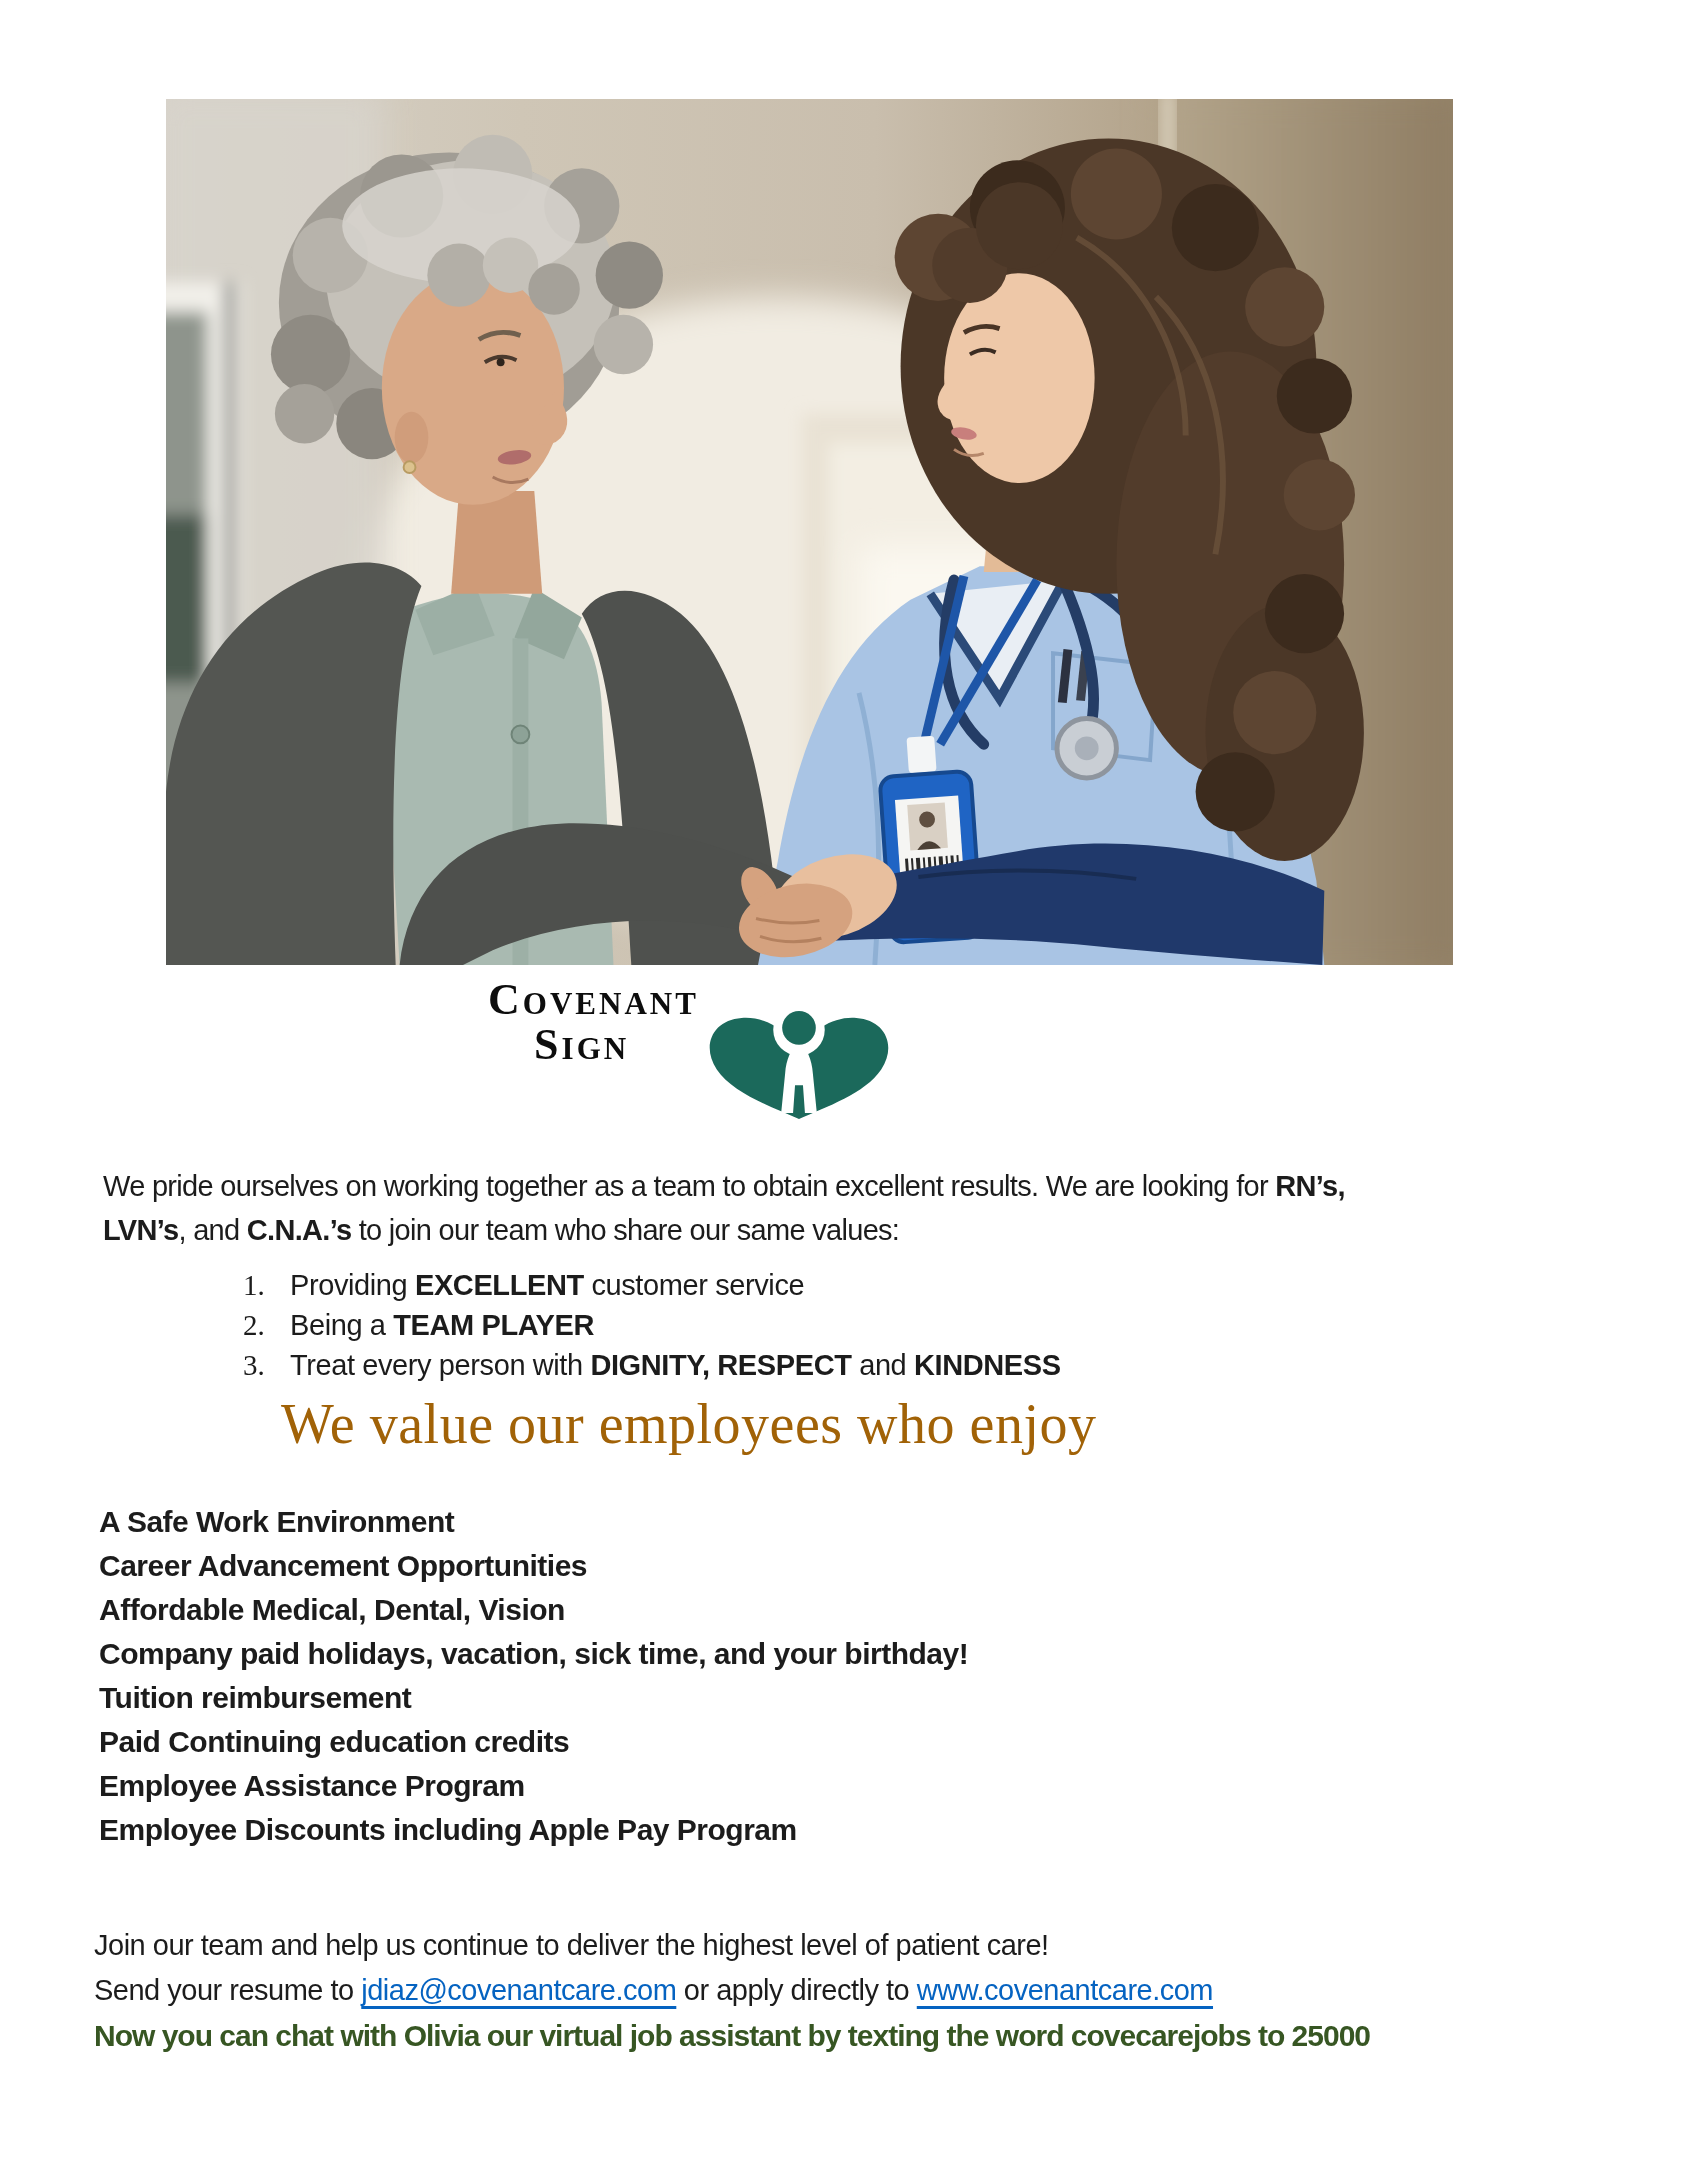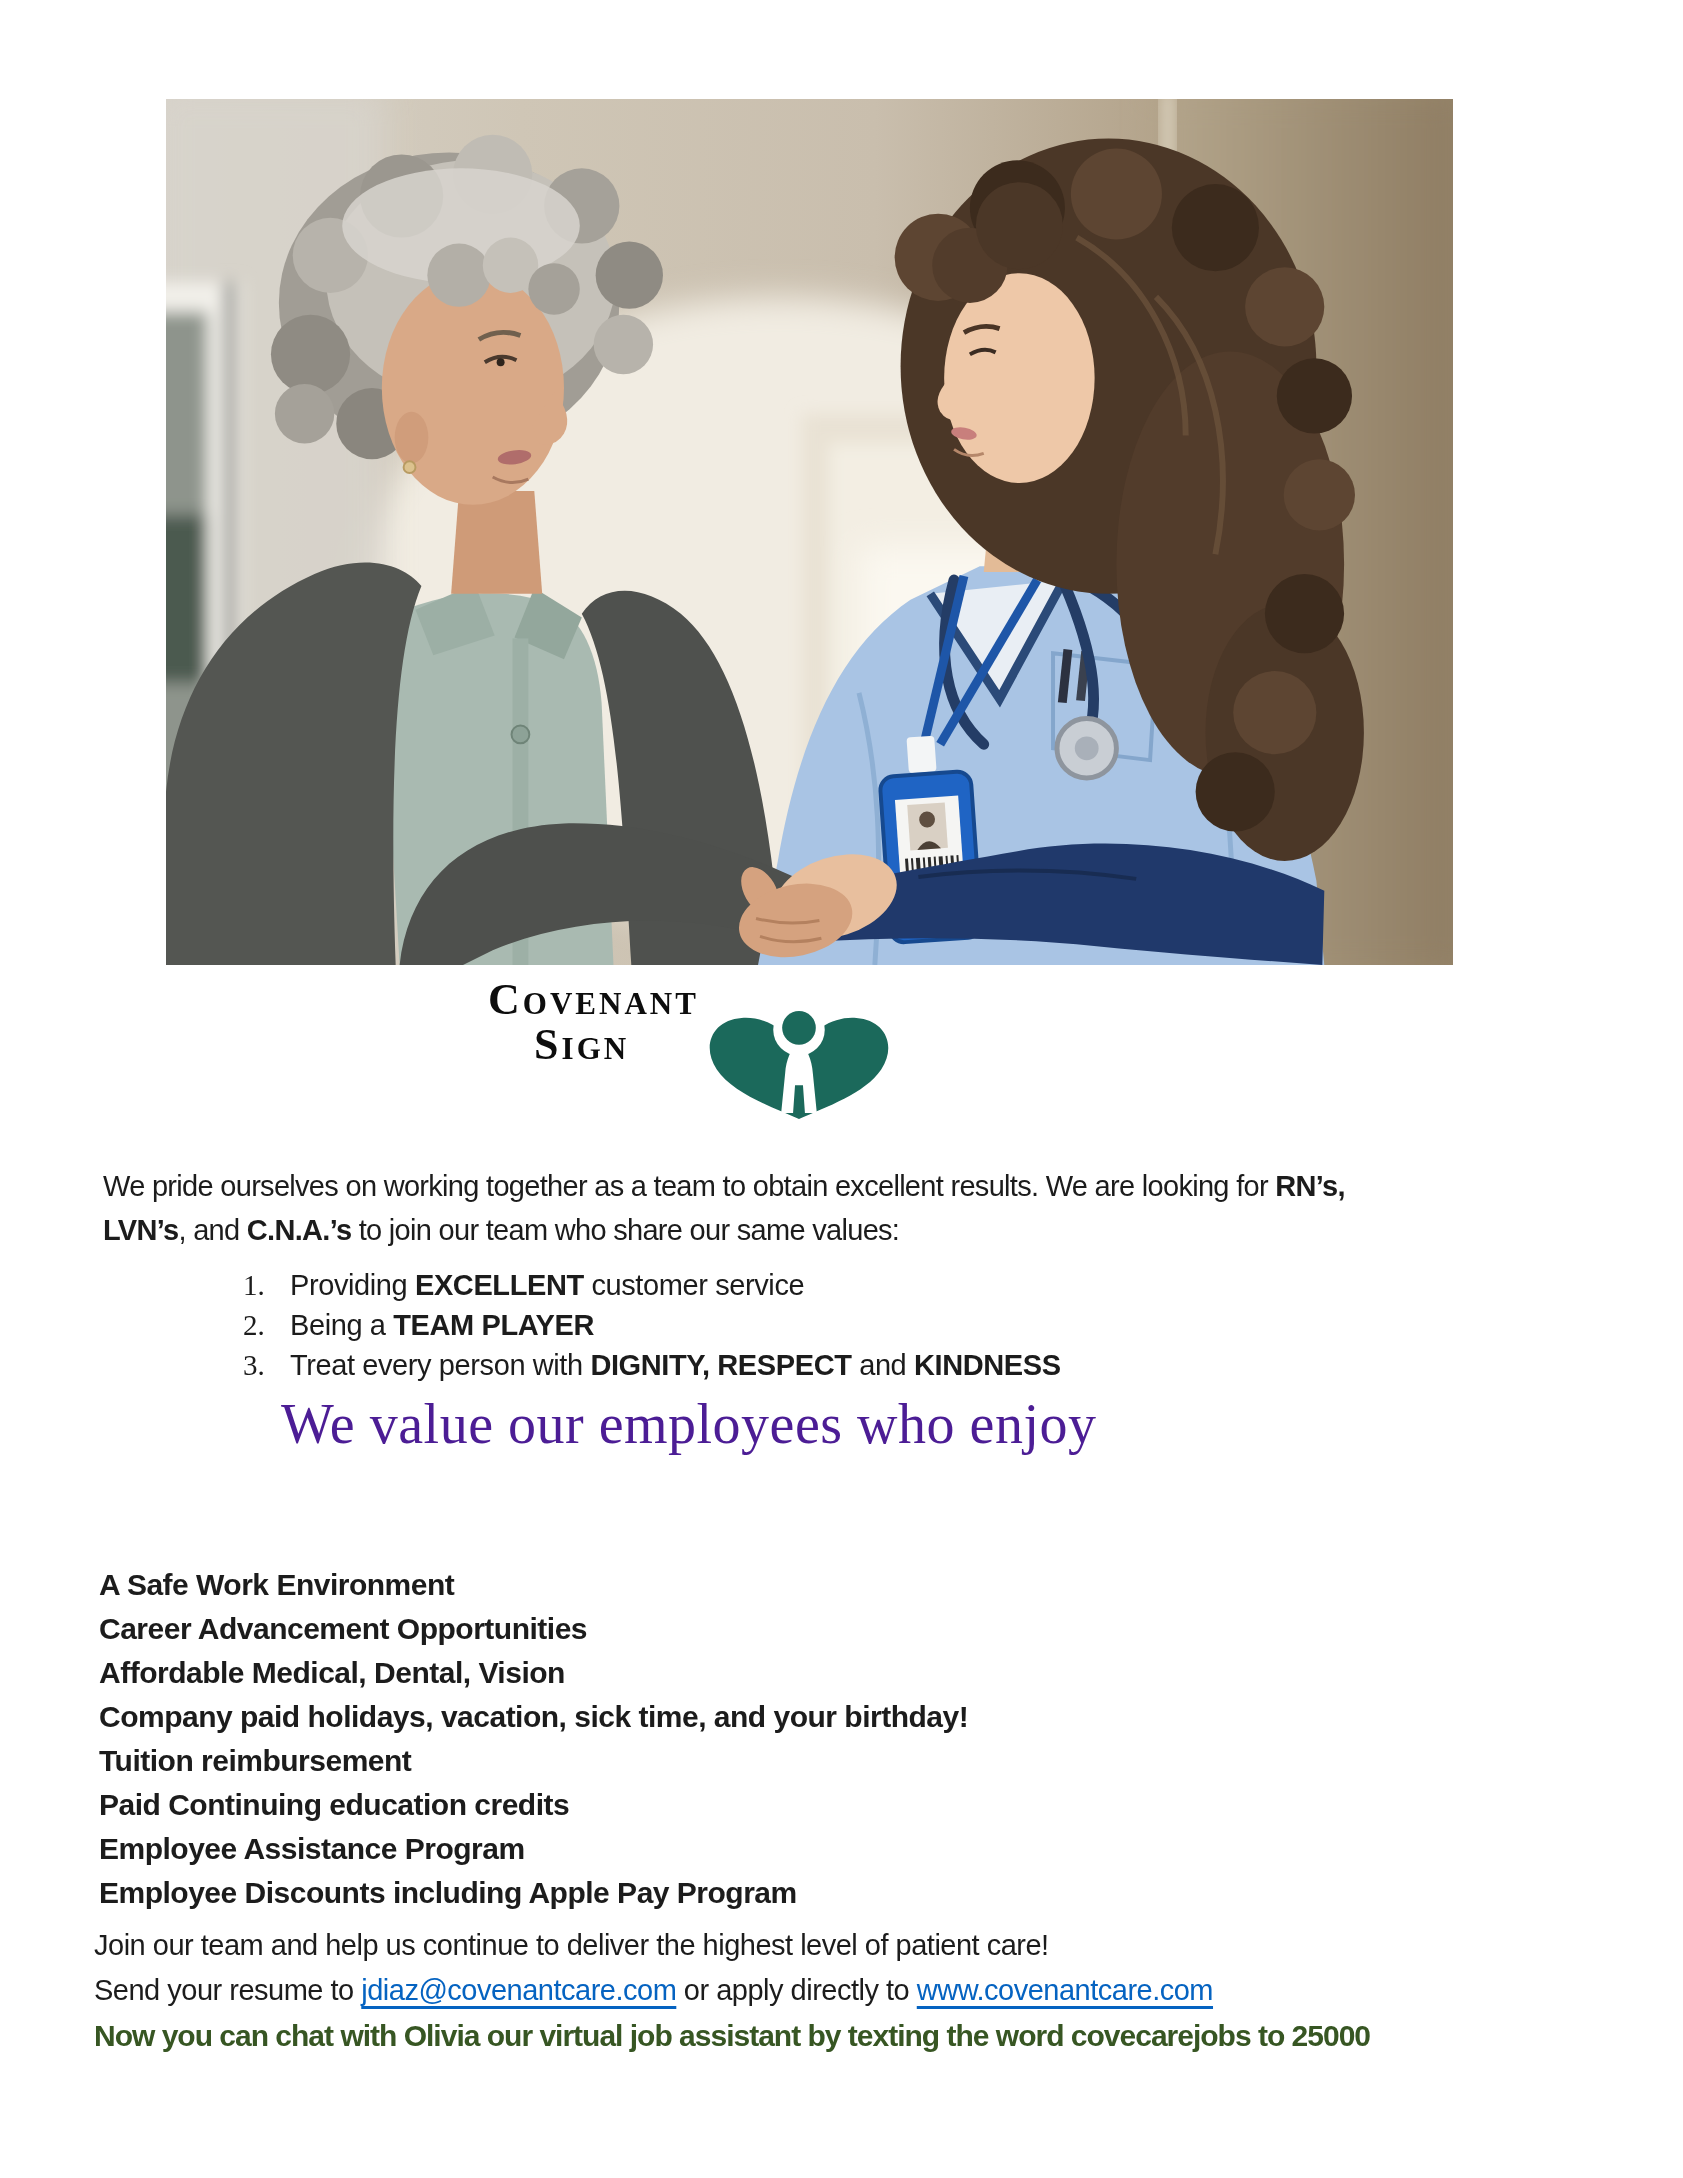--- a/index.html
+++ b/index.html
@@ -18,23 +18,23 @@
          letter-spacing:-0.7px;white-space:nowrap;}
   .intro .ln{display:block;}
   b{font-weight:bold;}
 
   .values{position:absolute;left:243px;top:1265px;margin:0;padding:0;list-style:none;
           font-size:29px;line-height:40px;letter-spacing:-0.4px;white-space:nowrap;}
   .vrow{display:flex;}
   .num{font-family:"Liberation Serif",serif;width:47px;letter-spacing:0;}
 
   .heading{position:absolute;left:281px;top:1392px;margin:0;font-family:"Liberation Serif",serif;
-           font-weight:500;font-size:56px;letter-spacing:0.5px;color:#4c1d95;white-space:nowrap;}
-
-  .benefits{position:absolute;left:99px;top:1563px;font-size:30px;font-weight:bold;
+           font-weight:500;font-size:56px;letter-spacing:0.5px;color:#a16207;white-space:nowrap;}
+
+  .benefits{position:absolute;left:99px;top:1500px;font-size:30px;font-weight:bold;
             line-height:44px;letter-spacing:-0.5px;white-space:nowrap;}
 
   .closing{position:absolute;left:85px;top:1923px;font-size:29px;line-height:45px;
            letter-spacing:-0.5px;white-space:nowrap;margin-left:9px;}
   .link{color:var(--link,#0563c1);text-decoration:underline;text-decoration-thickness:2.5px;
         text-underline-offset:6px;cursor:pointer;}
   .green{color:var(--green,#375623);font-weight:bold;font-size:30px;letter-spacing:-1px;}
 </style>
 </head>
 <body>

